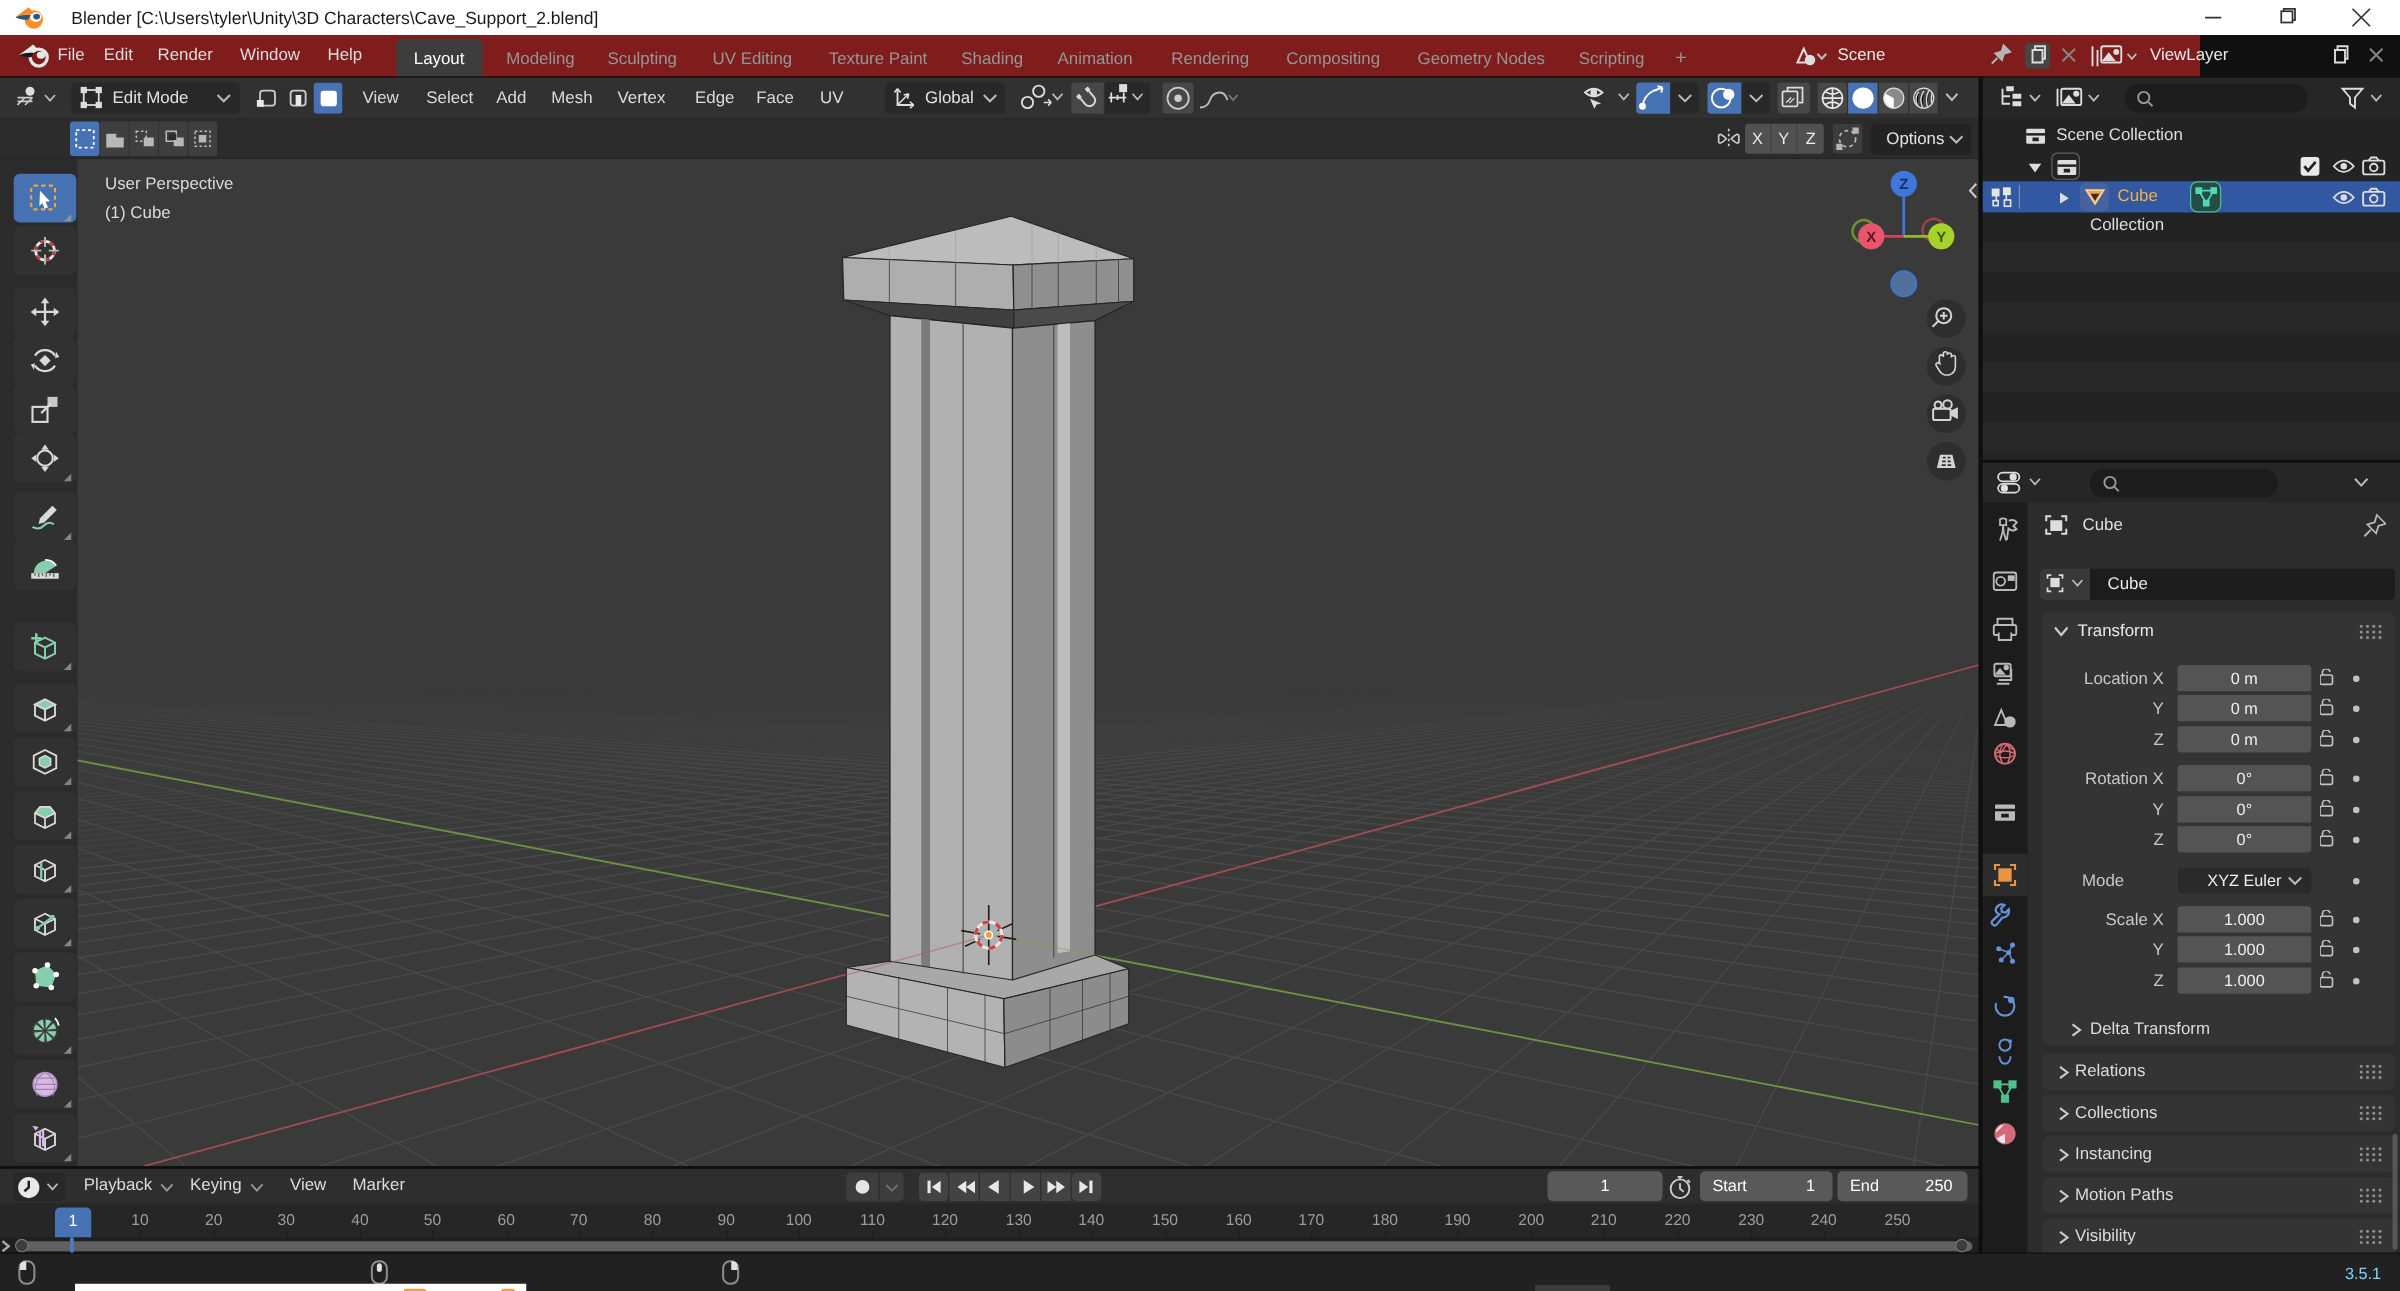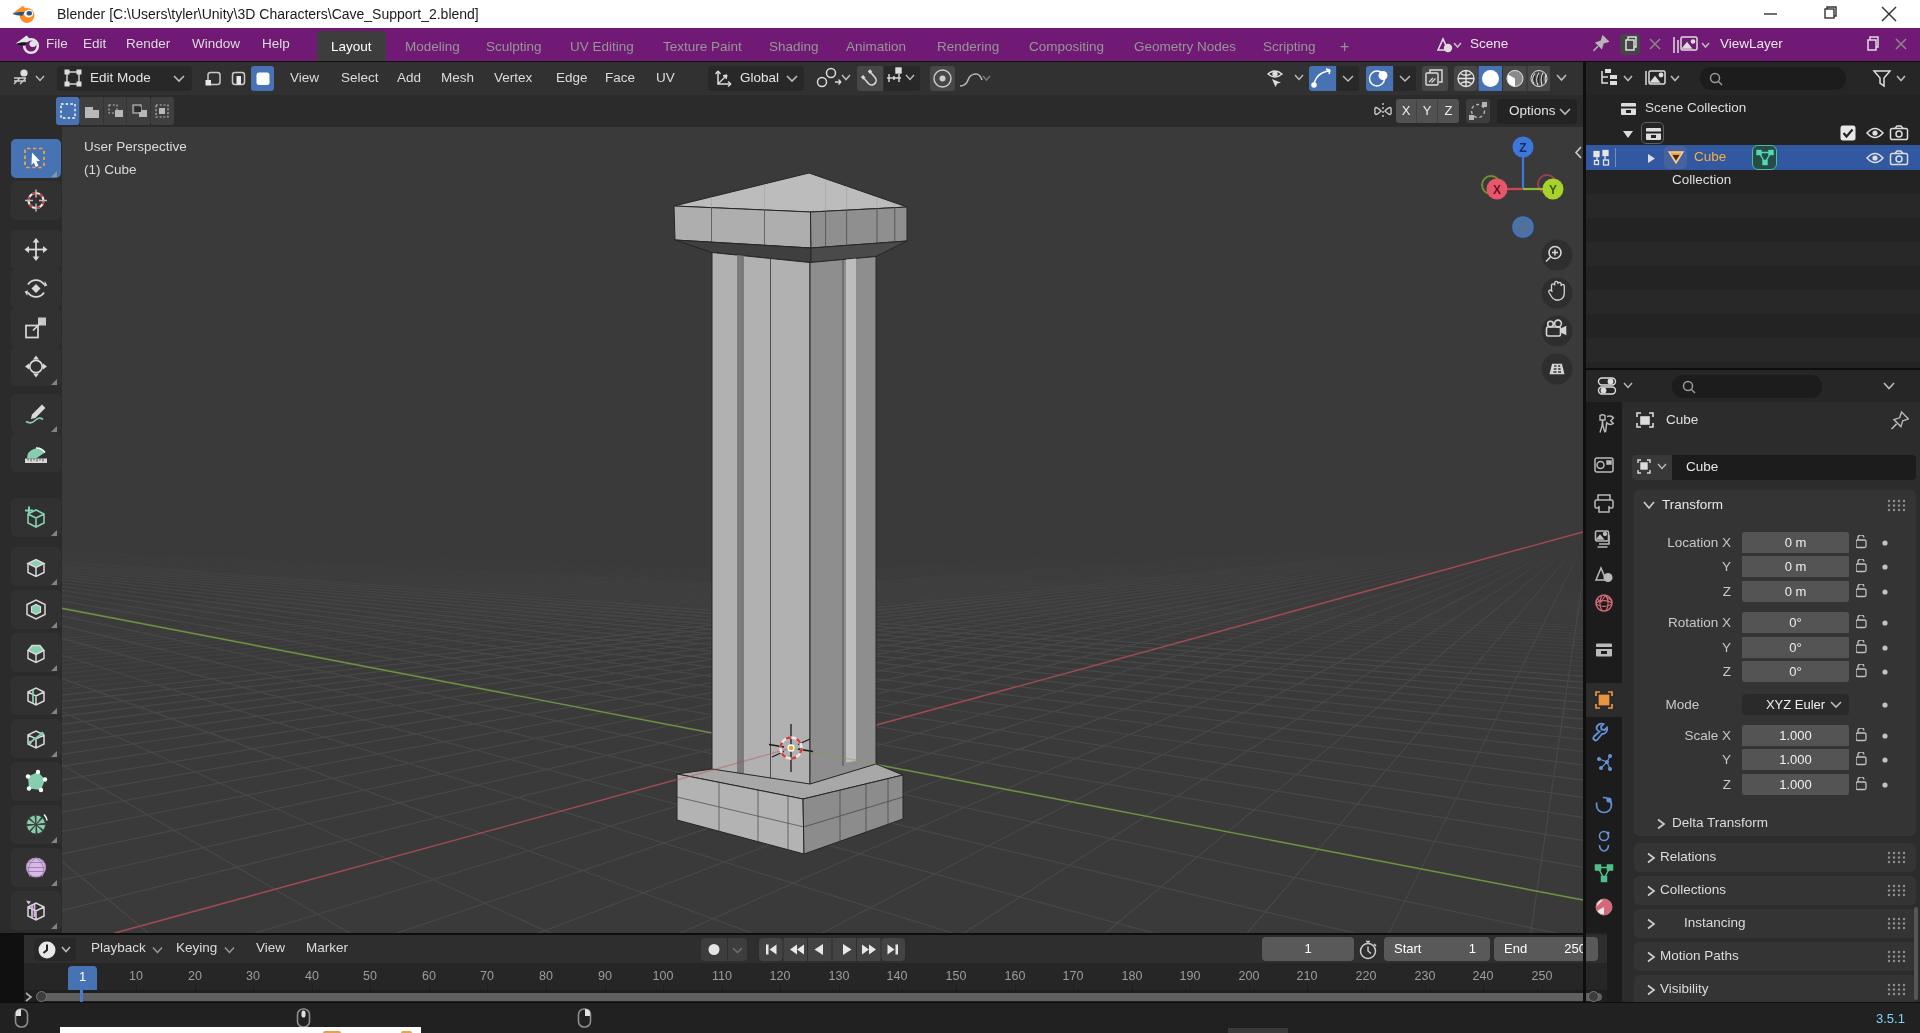--- a/index.html
+++ b/index.html
@@ -4,21 +4,21 @@
 <style>
   * { margin:0; padding:0; box-sizing:border-box; }
   html,body { width:1920px; height:1033px; overflow:hidden; background:#000;
     font-family:"Liberation Sans", sans-serif; }
   .abs { position:absolute; }
   #root { position:relative; width:1920px; height:1033px; background:#101010; }
   
   #titlebar { left:0; top:0; width:1920px; height:28px; background:#fff; color:#111; }
   #titlebar .t { position:absolute; left:57px; top:6px; font-size:14px; color:#1a1a1a; }
   
-  #topbar { left:0; top:28px; width:1920px; height:34px; background:#701a75; }
+  #topbar { left:0; top:28px; width:1760px; height:34px; background:#7f1d1d; }
   .menu { position:absolute; top:8px; font-size:13.5px; color:#dcdcdc; }
   .wtab { position:absolute; top:3px; height:31px; line-height:31px; padding:0 14px;
     font-size:13.5px; color:#969696; border-radius:5px 5px 0 0; }
   .wtab.on { background:#3d3d3d; color:#fff; }
   
   #vphead { left:0; top:62px; width:1583px; height:33px; background:#313131; }
   #toolsettings { left:0; top:95px; width:1583px; height:32px; background:#2b2b2b; }
   .hmenu { position:absolute; top:8px; font-size:13.5px; color:#dcdcdc; }
   .ddbtn { position:absolute; background:#282828; border-radius:4px; color:#e3e3e3; font-size:13.5px; }
   
@@ -26,21 +26,21 @@
   #outhead { left:1586px; top:62px; width:334px; height:33px; background:#262626; }
   #props { left:1586px; top:370px; width:334px; height:633px; background:#2c2c2c; }
   #propshead { position:absolute; left:0px; top:0px; width:334px; height:32px; background:#262626; }
   #proptabs { position:absolute; left:0px; top:32px; width:36px; height:601px; background:#1c1c1c; }
   .panel { position:absolute; left:48px; width:282px; background:#343434; border-radius:5px;
     color:#e0e0e0; font-size:13.5px; }
   .prow-label { position:absolute; text-align:right; color:#c8c8c8; font-size:13.5px; }
   .pfield { position:absolute; left:108px; width:107px; height:21px; background:#545454;
     color:#f0f0f0; font-size:13px; text-align:center; line-height:21px; }
   
-  #timeline { left:0; top:933px; width:1583px; height:70px; background:#262626;margin-left:24px; }
+  #timeline { left:0; top:933px; width:1583px; height:70px; background:#262626; }
   #tlhead { left:0; top:2px; width:1583px; height:28px; background:#2e2e2e; position:absolute; }
   #tlruler { left:0; top:30px; width:1583px; height:27px; background:#262626; position:absolute; }
   #tlscroll { left:0; top:57px; width:1583px; height:13px; background:#1f1f1f; position:absolute; }
   .fnum { position:absolute; top:6px; font-size:12.5px; color:#9d9d9d; transform:translateX(-50%); }
   
   #status { left:0; top:1003px; width:1920px; height:30px; background:#212121; }
   .txt { position:absolute; white-space:nowrap; }
 </style>
 </head>
 <body>
@@ -1171,21 +1171,21 @@
             <circle cx="8" cy="11" r="1.2"></circle>
             <circle cx="13" cy="11" r="1.2"></circle>
             <circle cx="18" cy="11" r="1.2"></circle>
           </g>
         </svg>
     </div>
     <div class="panel" style="top:539px;height:29px;">
       <svg class="abs" style="left:12px;top:9px" width="10" height="12" viewBox="0 0 10 12">
           <path d="M2,1.5 l6,4.5 l-6,4.5" fill="none" stroke="#ccc" stroke-width="1.7"></path>
         </svg>
-      <span class="txt" style="left:26px;top:6px;color:#dcdcdc;margin-left:24px;">Instancing</span>
+      <span class="txt" style="left:26px;top:6px;color:#dcdcdc;">Instancing</span>
         <svg class="abs" style="left:252px;top:8px" width="20" height="13" viewBox="0 0 20 13">
           <g fill="#909090">
             <circle cx="3" cy="2" r="1.2"></circle>
             <circle cx="8" cy="2" r="1.2"></circle>
             <circle cx="13" cy="2" r="1.2"></circle>
             <circle cx="18" cy="2" r="1.2"></circle>
             <circle cx="3" cy="6.5" r="1.2"></circle>
             <circle cx="8" cy="6.5" r="1.2"></circle>
             <circle cx="13" cy="6.5" r="1.2"></circle>
             <circle cx="18" cy="6.5" r="1.2"></circle>

